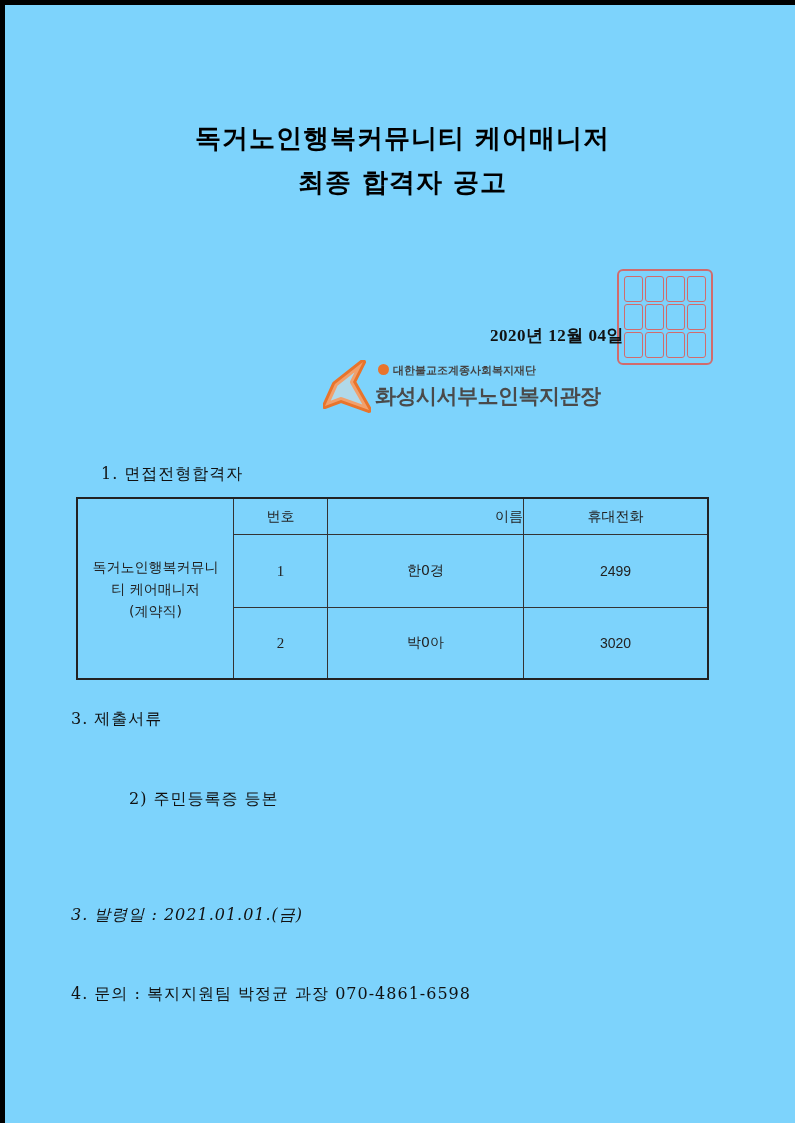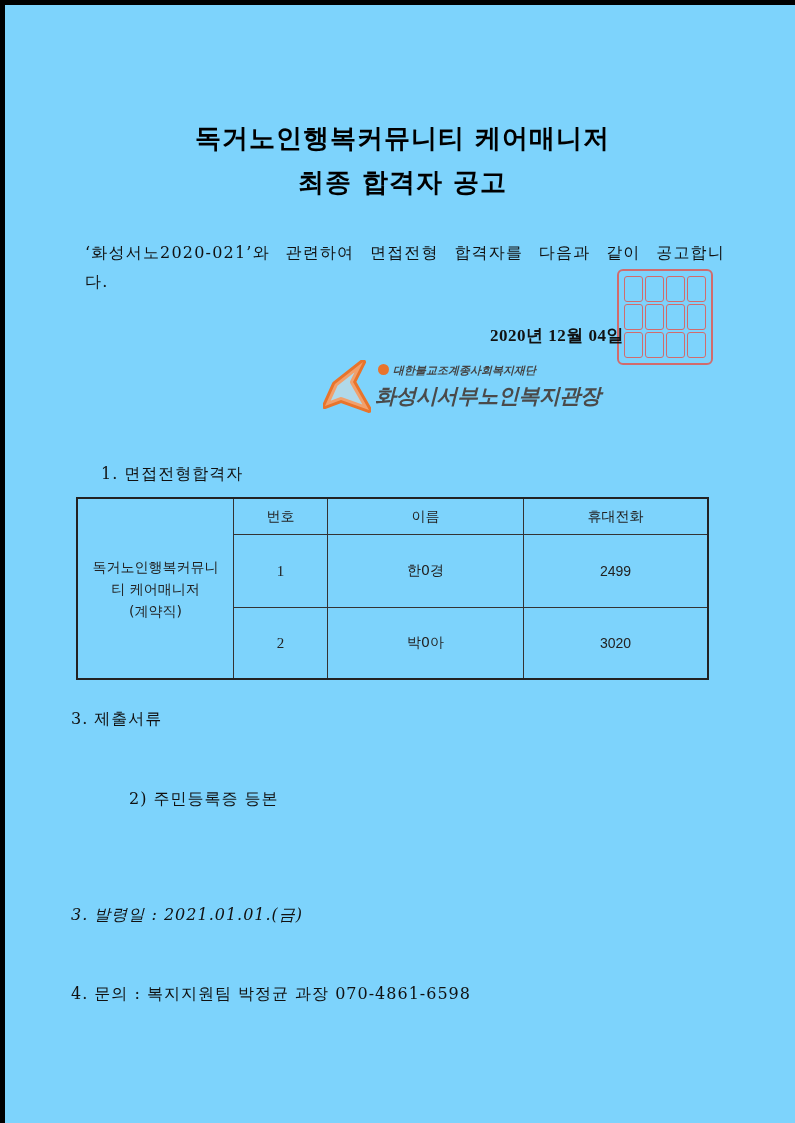--- a/index.html
+++ b/index.html
@@ -6,21 +6,21 @@
   body { width: 795px; height: 1123px; position: relative; overflow: hidden; font-family: "DejaVu Serif", "Liberation Serif", serif; color: #111; }
   .page { position: absolute; left: 0; top: 0; width: 793px; height: 1121px; border: 5px solid #000000; background: #7dd3fc; }
   .abs { position: absolute; white-space: nowrap; }
   .title { left: 0; width: 795px; text-align: center; font-family: "DejaVu Sans", "Liberation Sans", sans-serif; font-size: 26px; font-weight: bold; letter-spacing: 1px; color: #000; }
   .body-text { font-size: 16px; letter-spacing: 1.2px; color: #111; }
   .intro { left: 80px; top: 233px; width: 640px; white-space: normal; line-height: 29px; text-align: justify; word-spacing: 6px; }
   .date { left: 485px; top: 319px; font-family: "Liberation Serif", serif; font-size: 17px; font-weight: bold; letter-spacing: 0.5px; }
   .stamp { position: absolute; left: 612px; top: 264px; width: 96px; height: 96px; border: 2px solid #e05a55; border-radius: 6px; box-sizing: border-box; opacity: 0.85; }
   .stamp .grid { position: absolute; inset: 5px; display: grid; grid-template-columns: repeat(4, 1fr); grid-template-rows: repeat(3, 1fr); gap: 2px; }
   .stamp .grid span { border: 1.5px solid #e05a55; border-radius: 3px; }
-  .logo { position: absolute; left: 318px; top: 355px; width: 280px; height: 56px; font-style: italic; }
+  .logo { position: absolute; left: 318px; top: 355px; width: 280px; height: 56px; }
   .logo .org-small { position: absolute; left: 55px; top: 3px; font-family: "DejaVu Sans", sans-serif; font-size: 11px; font-weight: bold; color: #444; white-space: nowrap; }
   .logo .org-dot { display: inline-block; width: 11px; height: 11px; border-radius: 50%; background: #e9742b; vertical-align: -1px; margin-right: 4px; }
   .logo .org-big { position: absolute; left: 52px; top: 22px; font-family: "DejaVu Sans", sans-serif; font-size: 21px; font-weight: bold; color: #4a4a4a; white-space: nowrap; letter-spacing: -0.5px; }
   .section { left: 66px; font-size: 16px; letter-spacing: 1px; }
   .sub { left: 124px; font-size: 16px; letter-spacing: 1px; }
   table.result { position: absolute; left: 71px; top: 492px; width: 633px; border-collapse: collapse; font-family: "DejaVu Sans", "Liberation Sans", sans-serif; font-size: 14px; color: #222; }
   table.result td { border: 1px solid #333; text-align: center; vertical-align: middle; padding: 0; }
   table.result { border: 2px solid #222; }
   table.result tr.hdr td { height: 35px; }
   table.result tr.r1 td { height: 72px; }
@@ -30,21 +30,20 @@
   table.result td.phone { font-family: "Liberation Sans Narrow", "Liberation Sans", sans-serif; font-size: 14px; }
 </style>
 </head>
 <body>
 
 <div class="page">
 
   <div class="abs title" style="top:116px;">독거노인행복커뮤니티 케어매니저</div>
   <div class="abs title" style="top:160px;">최종 합격자 공고</div>
 
-  <div class="abs body-text intro">‘화성서노2020-021’와 관련하여 면접전형 합격자를 다음과 같이 공고합니다.</div>
 
   <div class="stamp">
     <div class="grid">
       <span></span>
         <span></span>
         <span></span>
         <span></span>
       <span></span>
         <span></span>
         <span></span>
@@ -71,21 +70,21 @@
 
   <table class="result">
     <tbody>
         <tr class="hdr">
       <td rowspan="3" class="pos" style="width:155px;">
         <div>독거노인행복커뮤니</div>
         <div>티 케어매니저</div>
         <div>(계약직)</div>
       </td>
       <td style="width:93px;margin-top:48px;">번호</td>
-      <td style="width:195px;">이름</td>
+      <td style="width:195px;text-align:right;">이름</td>
       <td>휴대전화</td>
     </tr>
     <tr class="r1">
       <td class="num">1</td>
       <td>한0경</td>
       <td class="phone">2499</td>
     </tr>
     <tr class="r2">
       <td class="num">2</td>
       <td>박0아</td>

